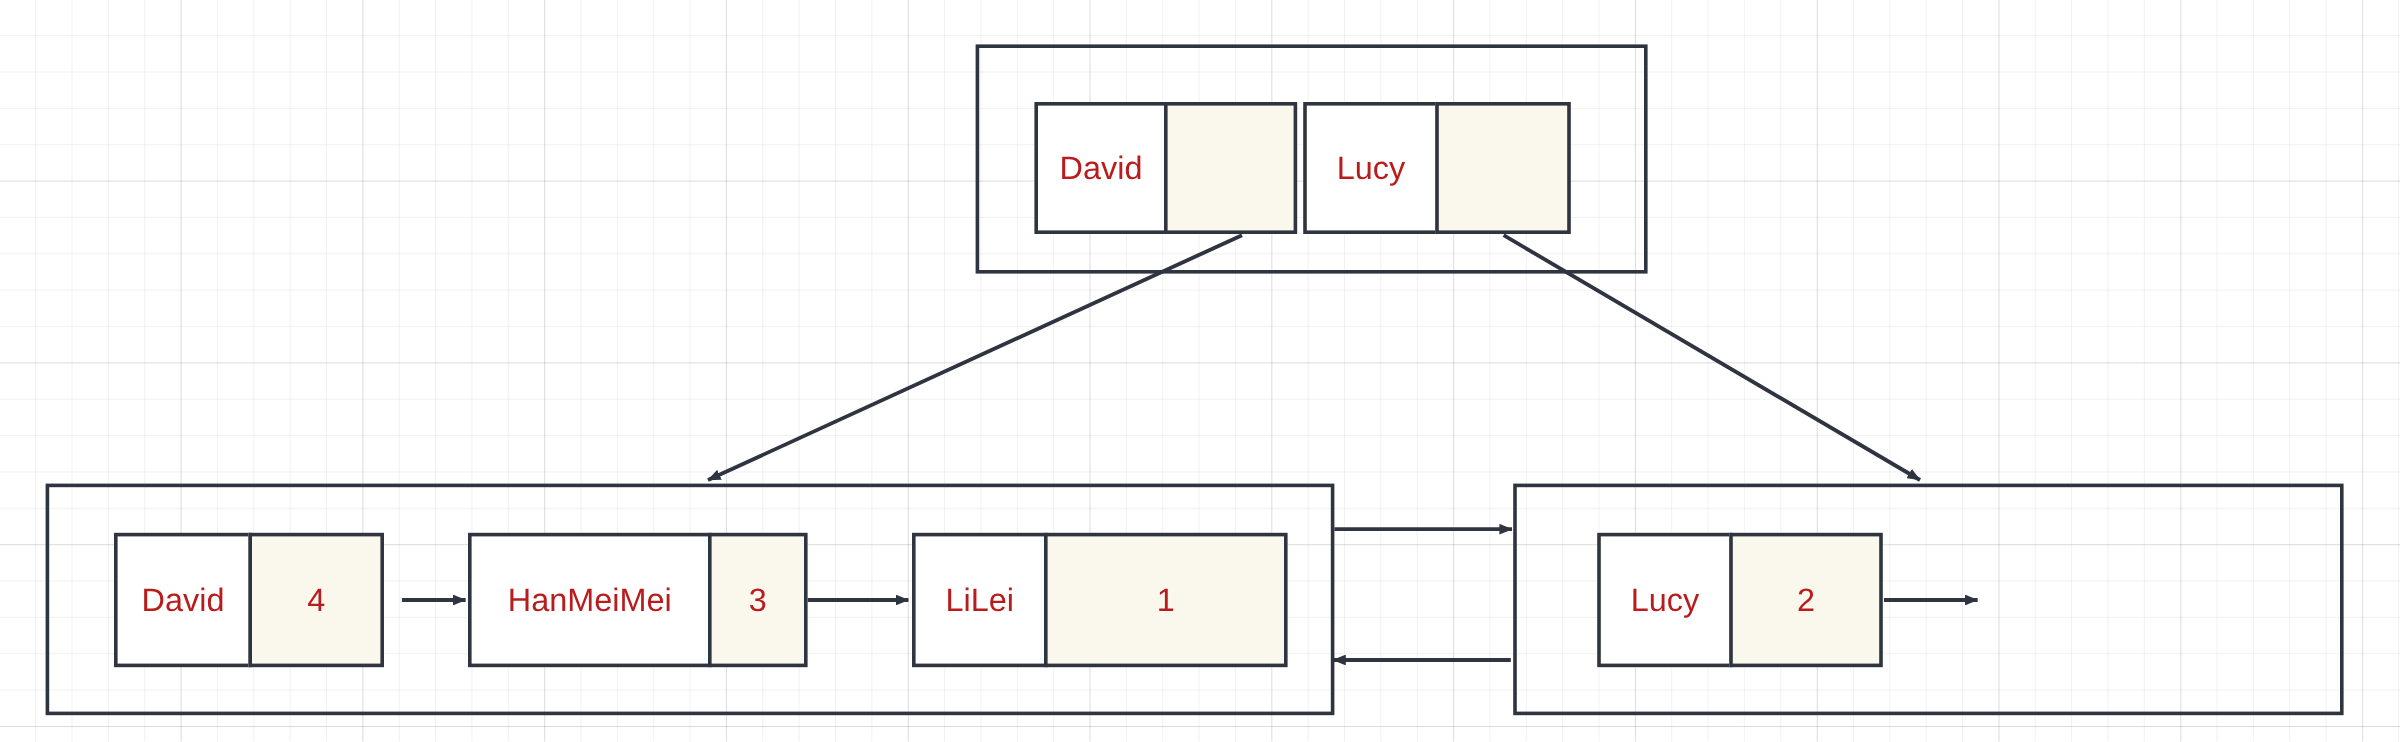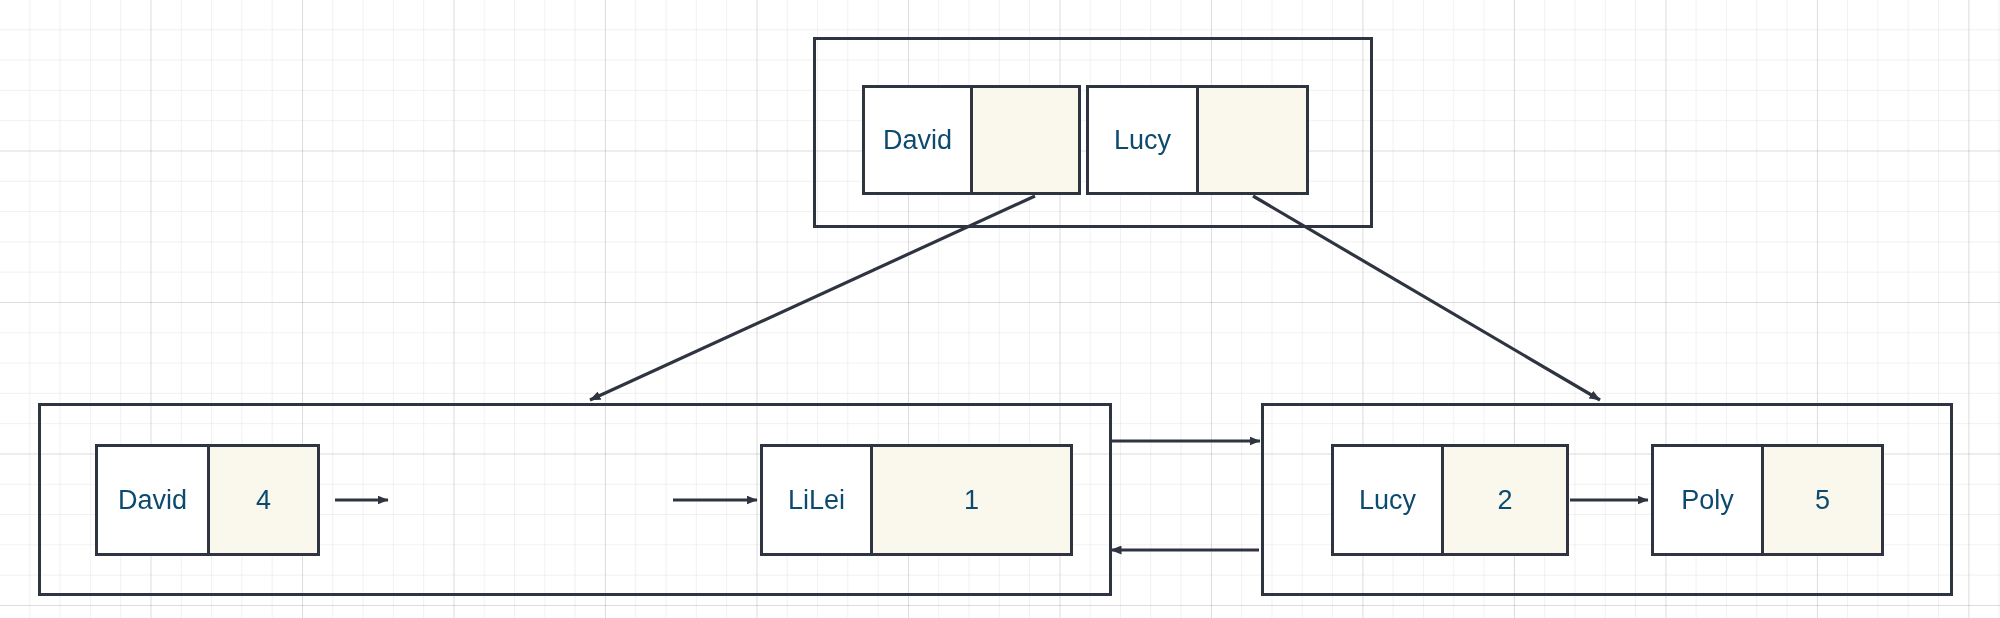--- a/index.html
+++ b/index.html
@@ -51,21 +51,21 @@
     display: flex;
     align-items: stretch;
   }
   .cell {
     box-sizing: border-box;
     border: 3px solid #2e3440;
     display: flex;
     align-items: center;
     justify-content: center;
     font-size: 27px;
-    color: #0c4a6e;
+    color: #b91c1c;
     line-height: 1;
     white-space: nowrap;
   }
   .cell.key {
     background: #ffffff;
   }
   .cell.val {
     background: #faf8ec;
     margin-left: -3px;
   }
@@ -126,31 +126,31 @@
     <div class="cell val empty" style="width:113px; height:110px;"></div>
   </div>
 
   <div class="container-box" style="left:38px; top:403px; width:1074px; height:193px;"></div>
 
   <div class="pair" style="left:95px; top:444px;">
     <div class="cell key" style="width:115px; height:112px;">David</div>
     <div class="cell val" style="width:113px; height:112px;">4</div>
   </div>
 
+  <div class="pair" style="left:390px; top:444px;">
+    <div class="cell key" style="width:203px; height:112px;">HanMeiMei</div>
+    <div class="cell val" style="width:83px; height:112px;">3</div>
+  </div>
 
   <div class="pair" style="left:760px; top:444px;text-align:right;">
     <div class="cell key" style="width:113px; height:112px;">LiLei</div>
     <div class="cell val" style="width:203px; height:112px;">1</div>
   </div>
 
   <div class="container-box" style="left:1261px; top:403px; width:692px; height:193px;"></div>
 
   <div class="pair" style="left:1331px; top:444px;">
     <div class="cell key" style="width:113px; height:112px;">Lucy</div>
     <div class="cell val" style="width:128px; height:112px;">2</div>
   </div>
 
-  <div class="pair" style="left:1651px; top:444px;">
-    <div class="cell key" style="width:113px; height:112px;">Poly</div>
-    <div class="cell val" style="width:123px; height:112px;">5</div>
-  </div>
 
 </div>
 
 </body></html>

